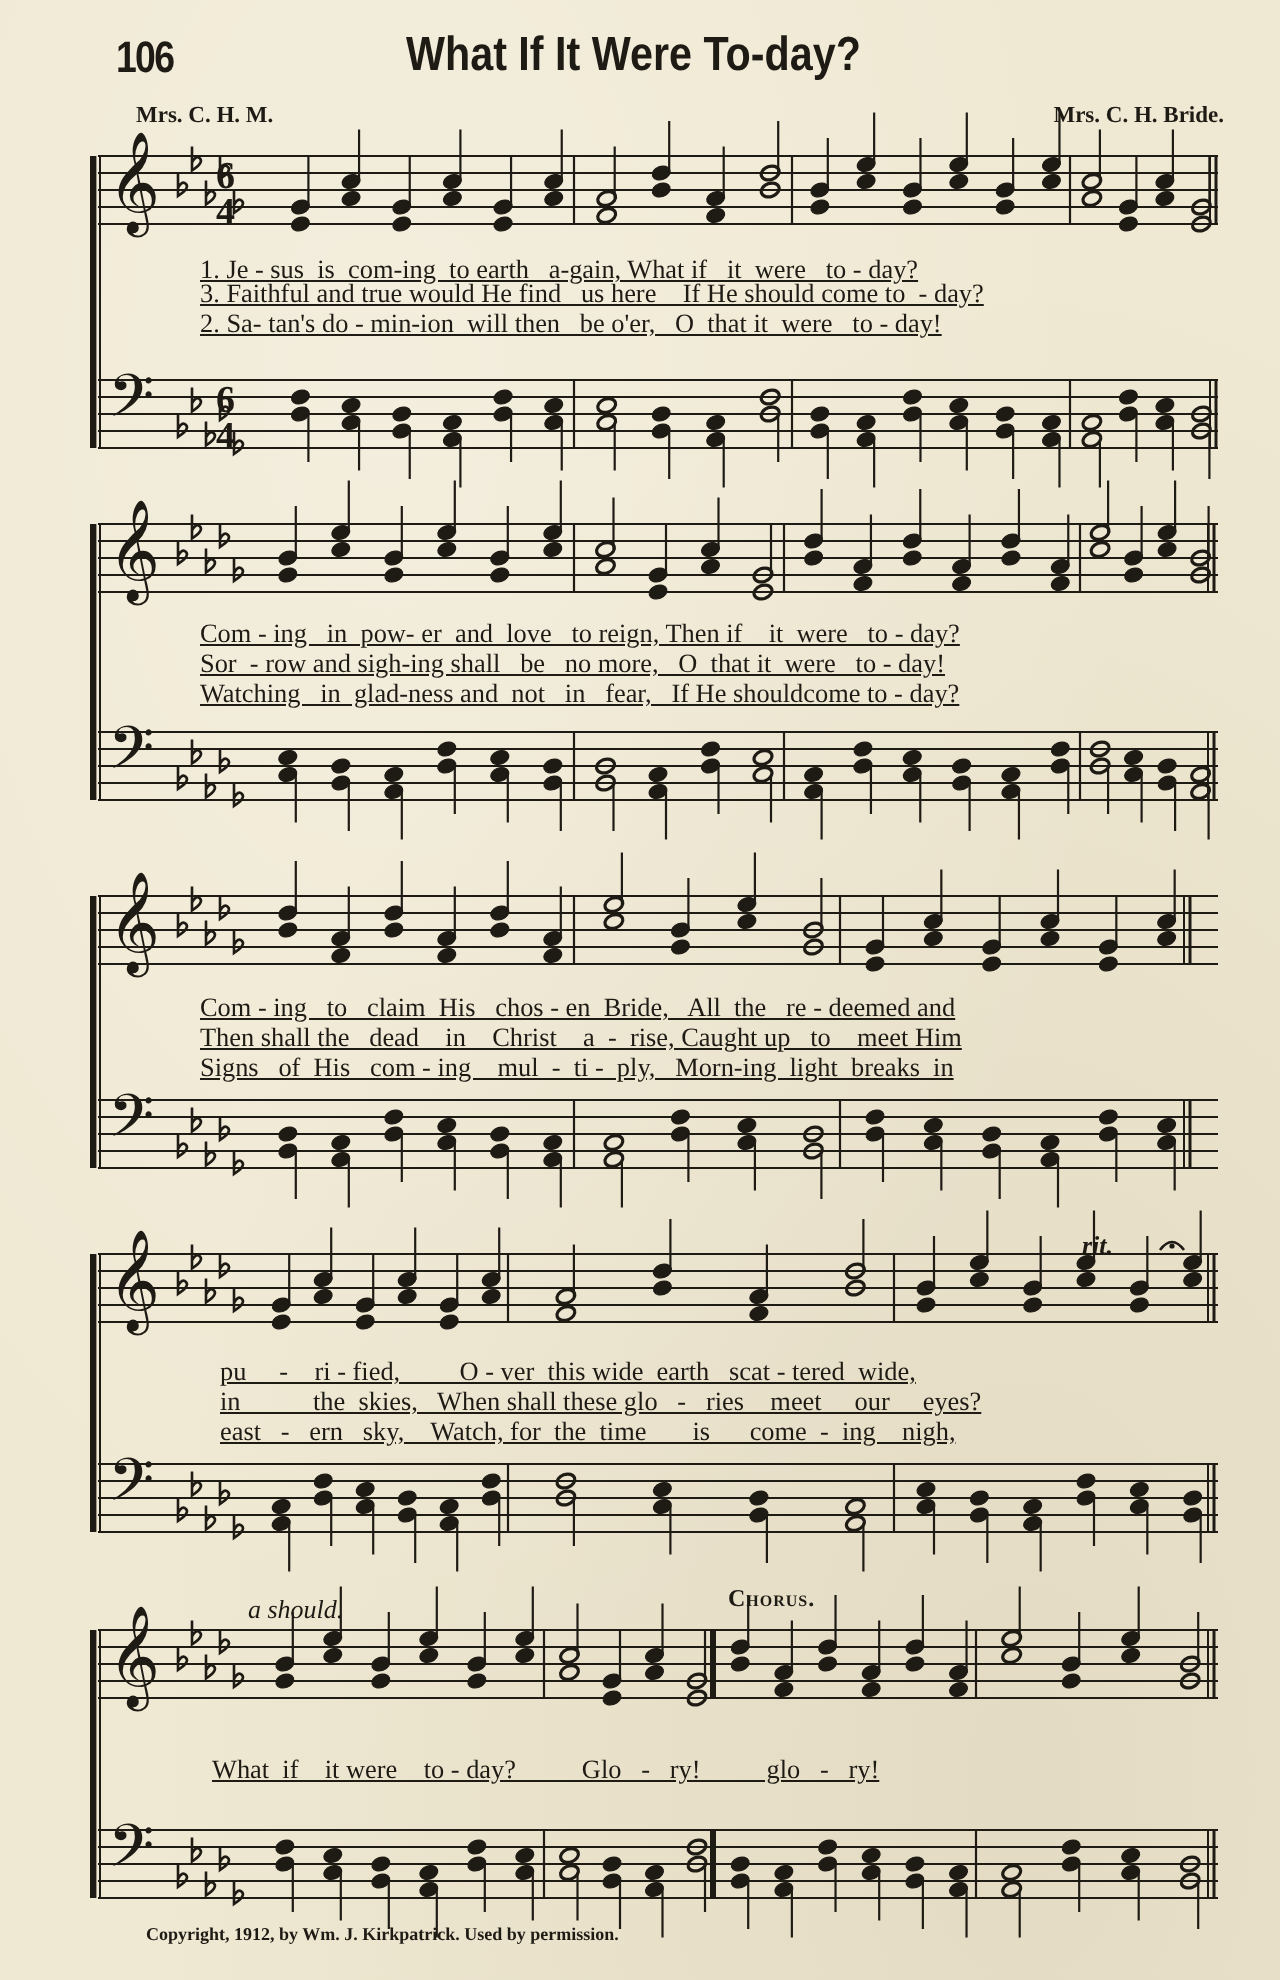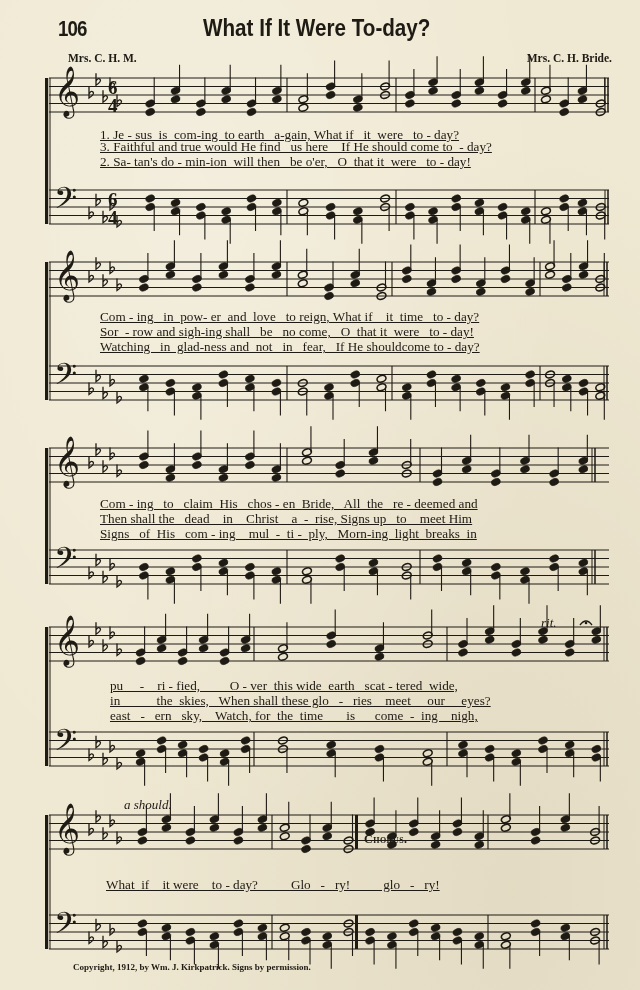--- a/index.html
+++ b/index.html
@@ -772,35 +772,35 @@
       <circle cx="586" cy="623" r="1.3" fill="#1e1a14"></circle>
     </g>
 </svg>
 
 <div class="abs lyric" style="left:100px;top:127px;">
   <div class="lyric-line" style="top:0">1. Je - sus  is  com-ing  to earth   a-gain, What if   it  were   to - day?</div>
   <div class="lyric-line" style="top:27px">2. Sa- tan's do - min-ion  will then   be o'er,   O  that it  were   to - day!</div>
   <div class="lyric-line" style="top:12px">3. Faithful and true would He find   us here    If He should come to  - day?</div>
 </div>
 <div class="abs lyric" style="left:100px;top:309px;">
-  <div class="lyric-line" style="top:0">Com - ing   in  pow- er  and  love   to reign, What if    it  time   to - day?</div>
-  <div class="lyric-line" style="top:15px">Sor  - row and sigh-ing shall   be   no come,   O  that it  were   to - day!</div>
+  <div class="lyric-line" style="top:0">Com - ing   in  pow- er  and  love   to reign, Then if    it  were   to - day?</div>
+  <div class="lyric-line" style="top:15px">Sor  - row and sigh-ing shall   be   no more,   O  that it  were   to - day!</div>
   <div class="lyric-line" style="top:30px">Watching   in  glad-ness and  not   in   fear,   If He shouldcome to - day?</div>
 </div>
 <div class="abs lyric" style="left:100px;top:496px;">
   <div class="lyric-line" style="top:0">Com - ing   to   claim  His   chos - en  Bride,   All  the   re - deemed and</div>
-  <div class="lyric-line" style="top:15px">Then shall the   dead    in    Christ    a  -  rise, Signs up   to    meet Him</div>
+  <div class="lyric-line" style="top:15px">Then shall the   dead    in    Christ    a  -  rise, Caught up   to    meet Him</div>
   <div class="lyric-line" style="top:30px">Signs   of  His   com - ing    mul  -  ti -  ply,   Morn-ing  light  breaks  in</div>
 </div>
 <div class="abs lyric" style="left:110px;top:678px;">
   <div class="lyric-line" style="top:0">pu     -    ri - fied,         O - ver  this wide  earth   scat - tered  wide,</div>
   <div class="lyric-line" style="top:15px">in           the  skies,   When shall these glo   -   ries    meet     our     eyes?</div>
   <div class="lyric-line" style="top:30px">east   -   ern   sky,    Watch, for  the  time       is      come  -  ing    nigh,</div>
 </div>
 <div class="abs lyric" style="left:106px;top:877px;">
   <div class="lyric-line" style="top:0">What  if    it were    to - day?          Glo   -   ry!          glo   -   ry!</div>
 </div>
 
-<div class="abs marking" style="left:541px;top:615px;">rit.</div>
+<div class="abs marking" style="left:541px;top:615px;font-weight:bold;">rit.</div>
 <div class="abs marking" style="left:124px;top:797px;">a should.</div>
-<div class="abs chorus" style="left:364px;top:792px;margin-top:40px;">Chorus.</div>
+<div class="abs chorus" style="left:364px;top:792px;">Chorus.</div>
 
-<div class="abs copyright">Copyright, 1912, by Wm. J. Kirkpatrick.   Signs by permission.</div>
+<div class="abs copyright">Copyright, 1912, by Wm. J. Kirkpatrick.   Used by permission.</div>
 
 </body></html>

